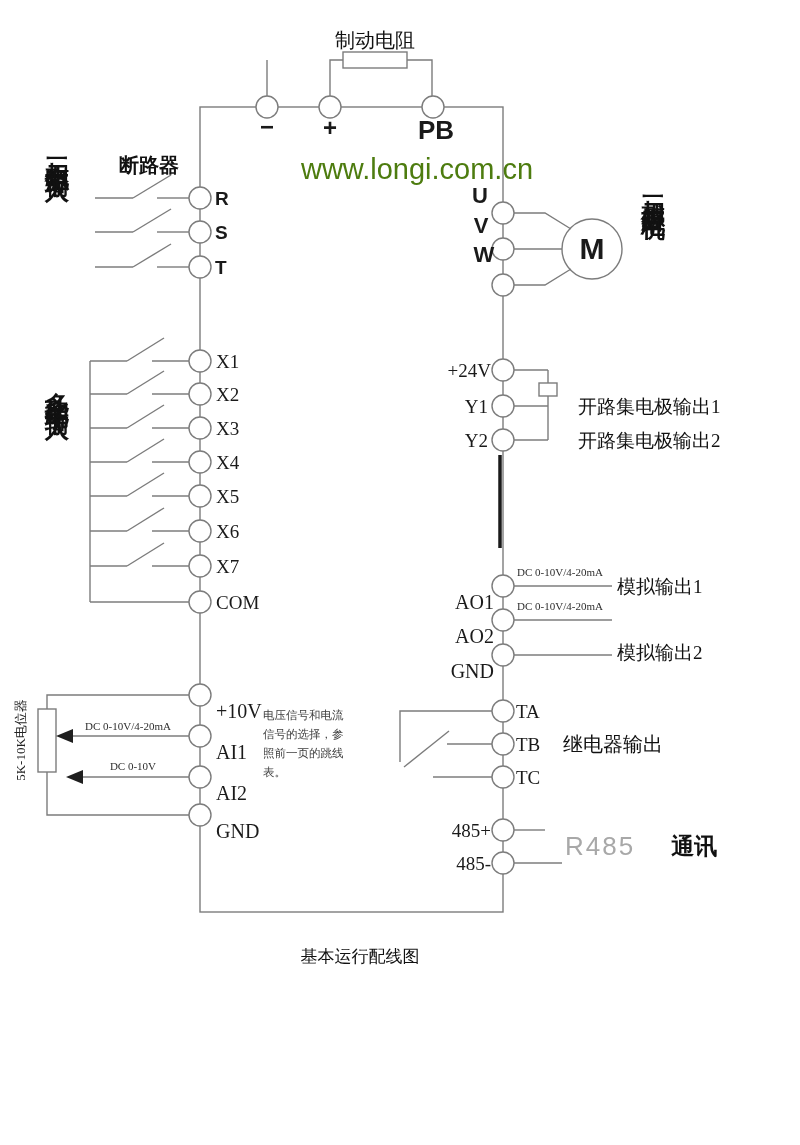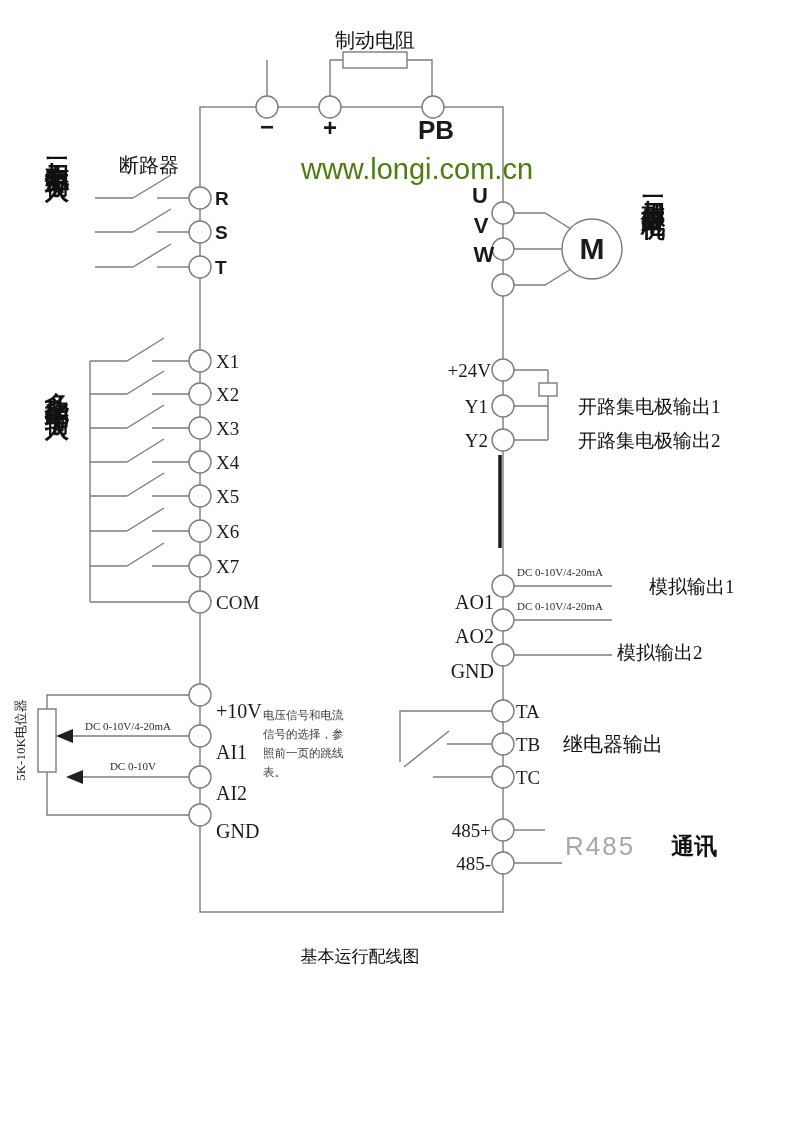--- a/index.html
+++ b/index.html
@@ -168,21 +168,21 @@
     </g>
   </svg>
 
   <div class="lbl cn" style="left:375px;top:40px;font-size:20px;">制动电阻</div>
   <div class="lbl sans-bold" style="left:267px;top:127px;font-size:24px;">−</div>
   <div class="lbl sans-bold" style="left:330px;top:128px;font-size:24px;">+</div>
   <div class="lbl sans-bold" style="left:436px;top:130px;font-size:26px;">PB</div>
   <div class="lbl red" style="left:417px;top:169px;font-size:29px;font-family:'Liberation Sans',sans-serif;">www.longi.com.cn</div>
 
   <div class="vlabel" style="left:57px;top:138px;">三相电源输入</div>
-  <div class="lbl cn" style="left:133px;top:165px;font-size:20px;font-weight:400;padding-left:32px;">断路器</div>
+  <div class="lbl cn" style="left:133px;top:165px;font-size:20px;font-weight:700;padding-left:32px;">断路器</div>
 
   <div class="lbl-left" style="left:215px;top:198px;font-size:19px;font-family:'Liberation Sans',sans-serif;font-weight:600;">R</div>
   <div class="lbl-left" style="left:215px;top:232px;font-size:19px;font-family:'Liberation Sans',sans-serif;font-weight:600;">S</div>
   <div class="lbl-left" style="left:215px;top:267px;font-size:19px;font-family:'Liberation Sans',sans-serif;font-weight:600;">T</div>
 
   <div class="vlabel" style="left:57px;top:372px;">多功能端子输入</div>
 
   <div class="lbl-left serif19" style="left:216px;top:361px;">X1</div>
   <div class="lbl-left serif19" style="left:216px;top:394px;">X2</div>
   <div class="lbl-left serif19" style="left:216px;top:428px;">X3</div>
@@ -213,21 +213,21 @@
   <div class="lbl-right serif19" style="left:488px;top:406px;">Y1</div>
   <div class="lbl-right serif19" style="left:488px;top:440px;">Y2</div>
   <div class="lbl-left cn" style="left:578px;top:406px;font-size:19px;">开路集电极输出1</div>
   <div class="lbl-left cn" style="left:578px;top:440px;font-size:19px;">开路集电极输出2</div>
 
   <div class="lbl-right serif20" style="left:494px;top:586px;">AO1</div>
   <div class="lbl-right serif20" style="left:494px;top:620px;">AO2</div>
   <div class="lbl-right serif20" style="left:494px;top:655px;">GND</div>
   <div class="lbl signal" style="left:560px;top:572px;">DC 0-10V/4-20mA</div>
   <div class="lbl signal" style="left:560px;top:606px;">DC 0-10V/4-20mA</div>
-  <div class="lbl-left cn" style="left:617px;top:586px;font-size:19px;margin-left:32px;">模拟输出1</div>
+  <div class="lbl-left cn" style="left:617px;top:586px;font-size:19px;">模拟输出1</div>
   <div class="lbl-left cn" style="left:617px;top:620px;font-size:19px;margin-top:32px;">模拟输出2</div>
 
   <div class="lbl-left serif19" style="left:516px;top:711px;">TA</div>
   <div class="lbl-left serif19" style="left:516px;top:744px;">TB</div>
   <div class="lbl-left serif19" style="left:516px;top:777px;">TC</div>
   <div class="lbl-left cn" style="left:563px;top:744px;font-size:20px;">继电器输出</div>
 
   <div class="lbl-right serif19" style="left:491px;top:830px;">485+</div>
   <div class="lbl-right serif19" style="left:491px;top:863px;">485-</div>
   <div class="comm-row">

